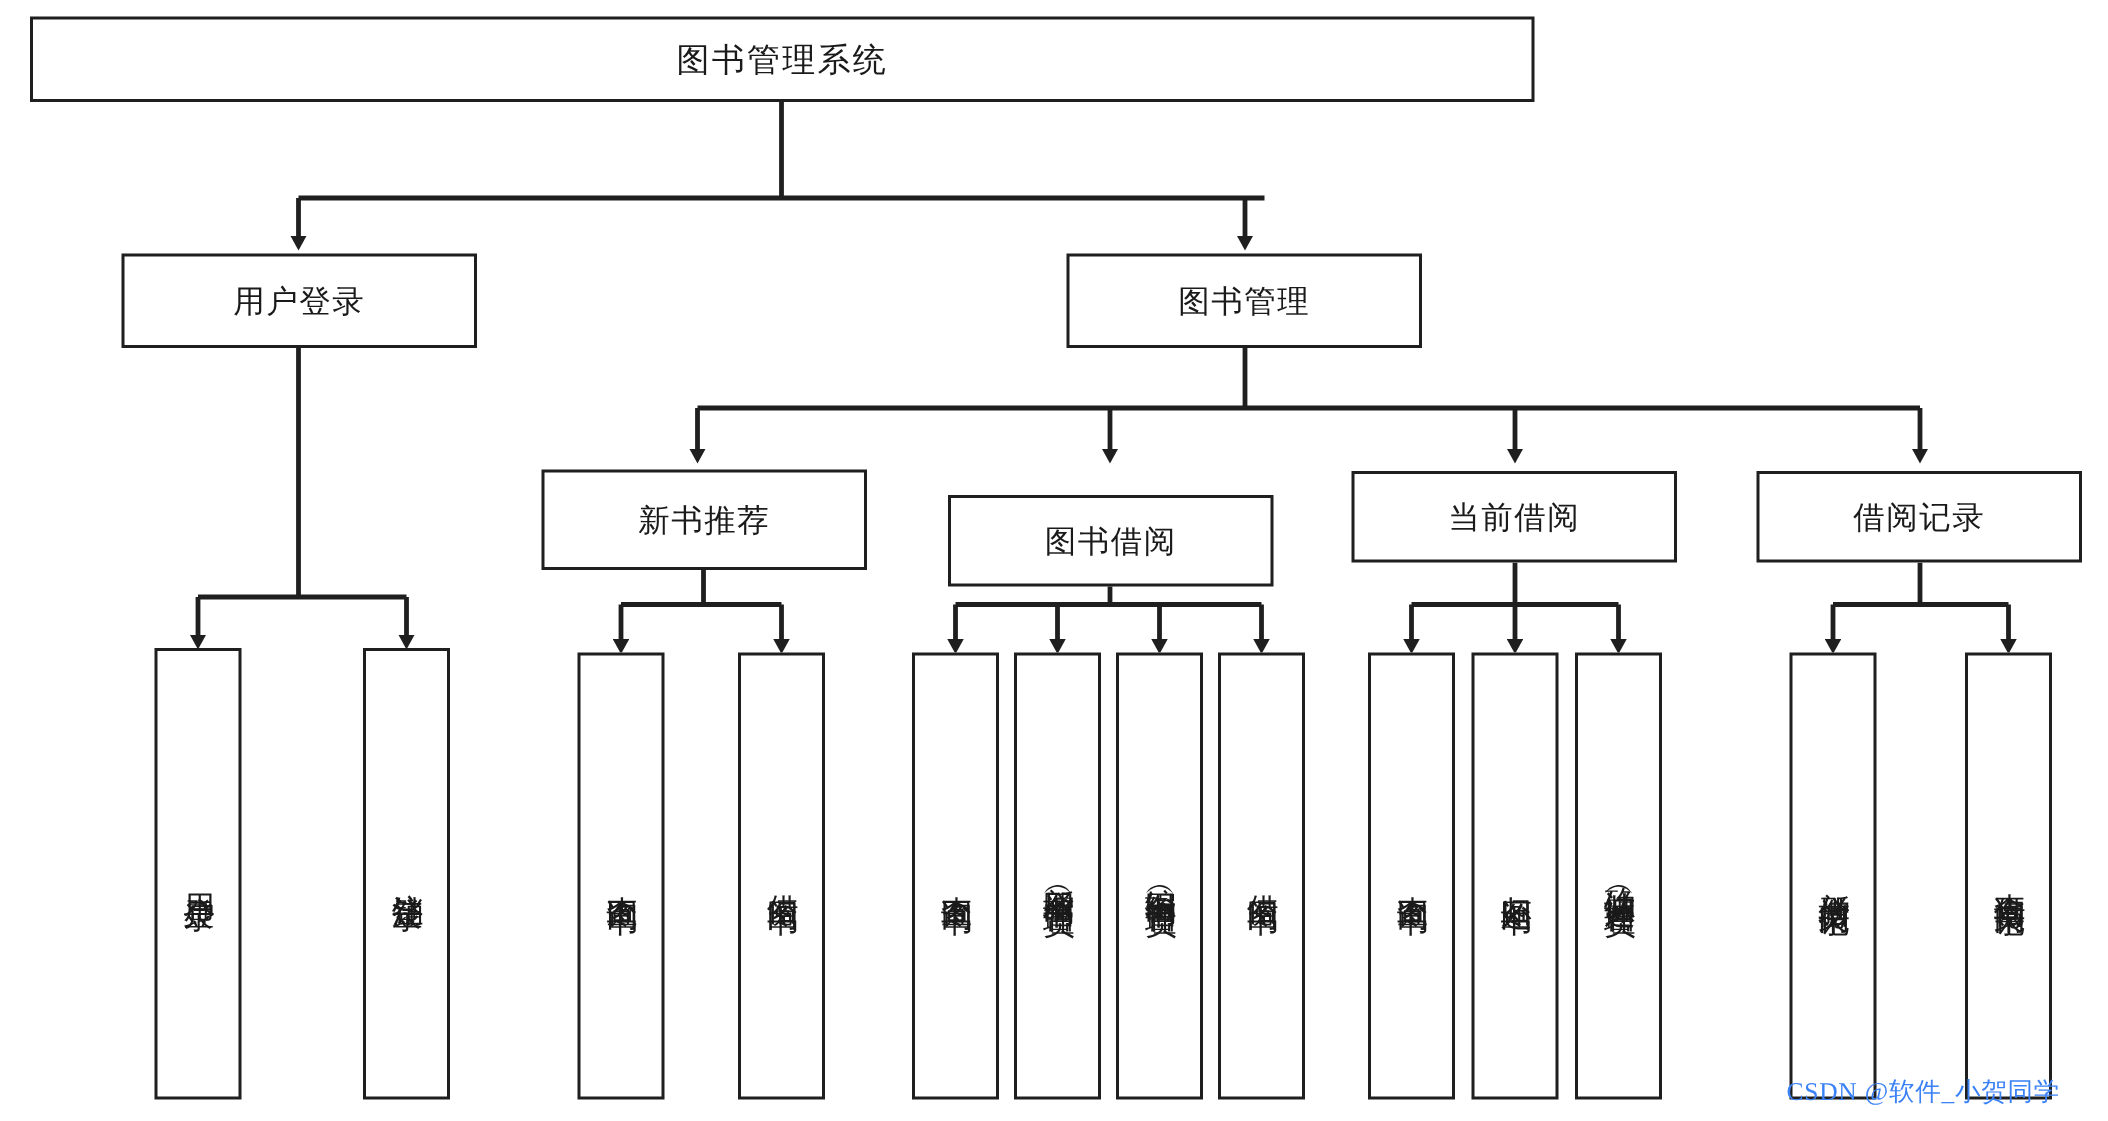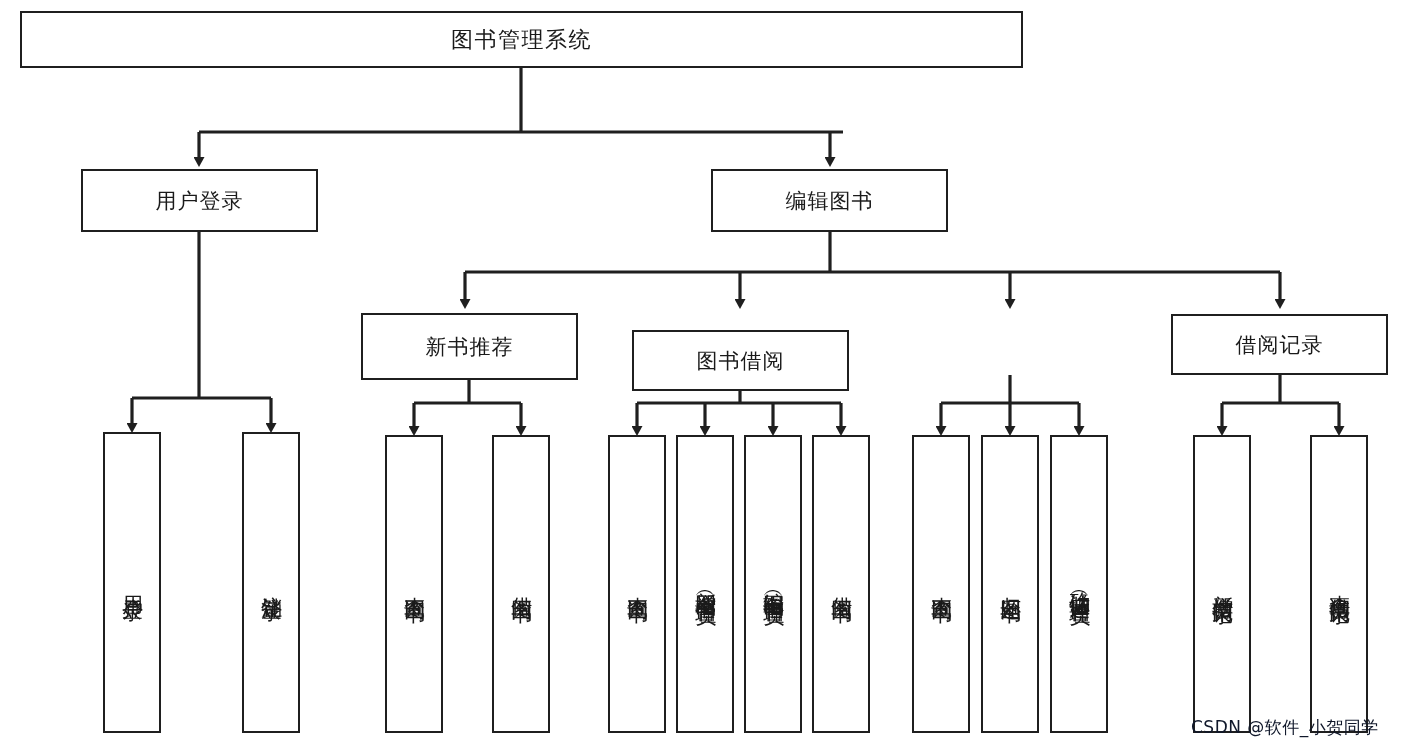--- a/index.html
+++ b/index.html
@@ -53,23 +53,24 @@
     text-orientation: upright;
     font-size: 21px;
     line-height: 1.32;
     letter-spacing: 2px;
     white-space: nowrap;
     color: #1a1a1a;
   }
   .watermark {
     position: absolute;
     font-size: 17px;
-    color: #0f172a;
+    color: #3b82f6;
     white-space: nowrap;
     letter-spacing: 0.5px;
+    font-family: Liberation Serif, serif;
   }
 </style>
 </head>
 <body>
 
 <div id="canvas">
 
   <svg id="wires" viewBox="0 0 1405 747" xmlns="http://www.w3.org/2000/svg">
     <defs>
       <marker id="ah" markerWidth="10" markerHeight="11" refX="1" refY="5.5" orient="auto" markerUnits="userSpaceOnUse">
@@ -121,28 +122,31 @@
   </svg>
 
   <div class="node root" style="left:20px; top:11px; width:1003px; height:57px;">
     <span>图书管理系统</span>
   </div>
 
   <div class="node h" style="left:81px; top:169px; width:237px; height:63px;">
     <span>用户登录</span>
   </div>
   <div class="node h" style="left:711px; top:169px; width:237px; height:63px;">
-    <span>编辑图书</span>
+    <span>图书管理</span>
   </div>
 
   <div class="node h" style="left:361px; top:313px; width:217px; height:67px;">
     <span>新书推荐</span>
   </div>
   <div class="node h" style="left:632px; top:314px; width:217px; height:61px;margin-top:16px;">
     <span>图书借阅</span>
+  </div>
+  <div class="node h" style="left:901px; top:314px; width:217px; height:61px;">
+    <span>当前借阅</span>
   </div>
   <div class="node h" style="left:1171px; top:314px; width:217px; height:61px;">
     <span>借阅记录</span>
   </div>
 
   <div class="node leaf" style="left:103px; top:432px; width:58px; height:301px;">
     <span class="vtext">用户登录</span>
   </div>
   <div class="node leaf" style="left:242px; top:432px; width:58px; height:301px;">
     <span class="vtext">注销登录</span>

